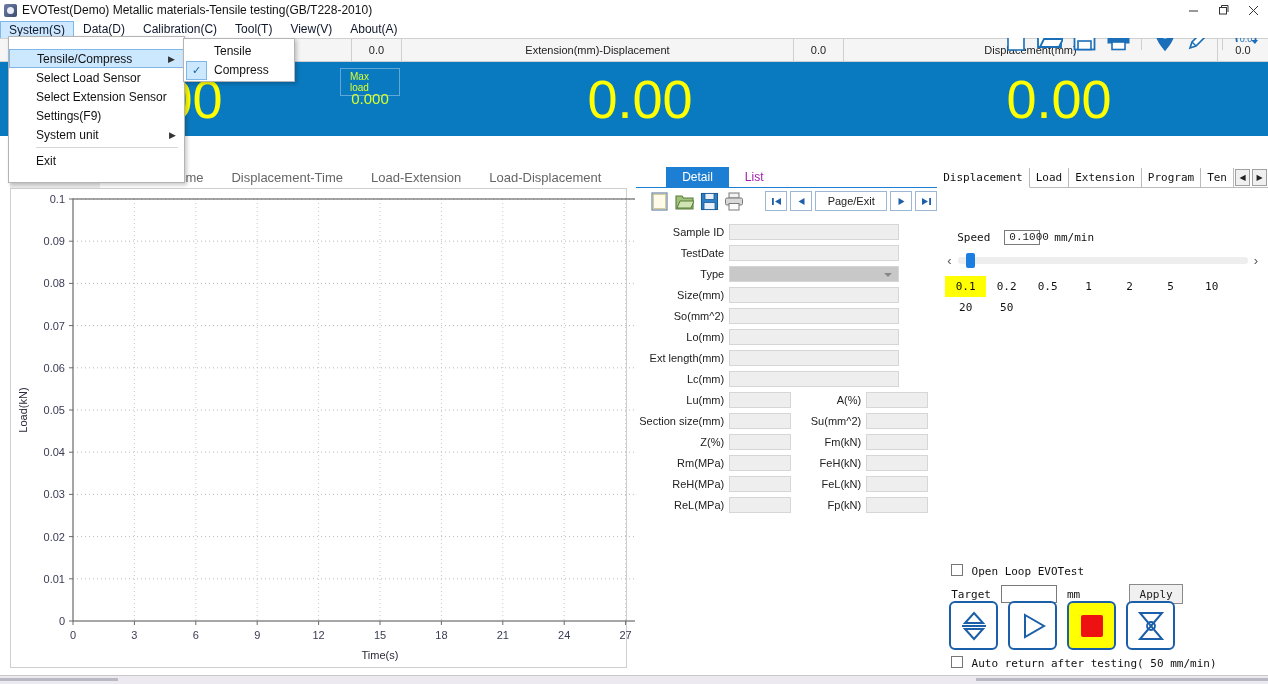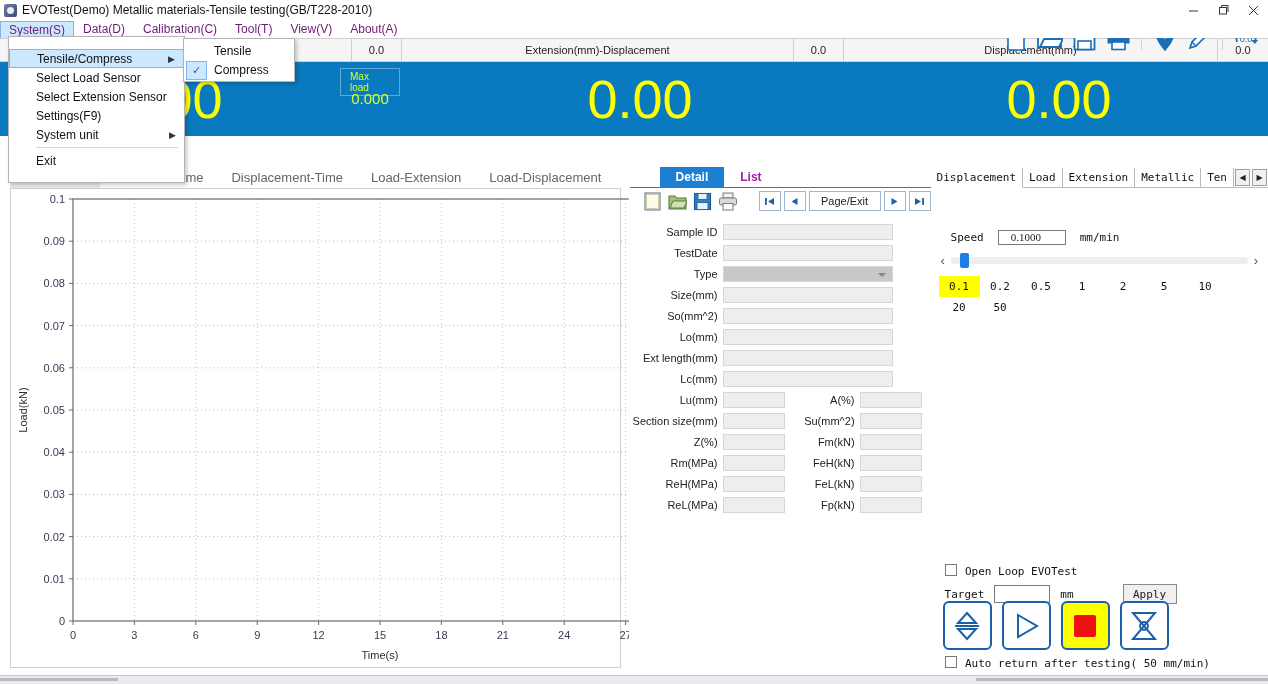--- a/index.html
+++ b/index.html
@@ -15,21 +15,21 @@
     background:linear-gradient(135deg,#6f7fa8,#3c4a6e);position:relative;flex:none;}
   #app-icon:after{content:"";position:absolute;left:3px;top:3px;width:7px;height:7px;
     border-radius:50%;background:#e9edf5;}
   #title-text{font-size:12px;color:#111;white-space:nowrap;}
   #win-btns{position:absolute;right:0;top:0;height:20px;display:flex;}
   .wbtn{width:30px;height:20px;display:flex;align-items:center;justify-content:center;
     color:#333;font-size:12px;}
   
   #menubar{height:18px;background:#fff;display:flex;align-items:center;
     border-bottom:0px;position:relative;z-index:60;}
-  .menu-top{padding:2px 9px;font-size:12px;color:#701a75;white-space:nowrap;}
+  .menu-top{padding:2px 9px;font-size:12px;color:#0f172a;white-space:nowrap;}
   .menu-top.active{background:#cde8ff;border:1px solid #7fb8e8;border-bottom:none;padding:1px 8px;}
   
   #sysmenu{position:absolute;left:8px;top:36px;width:175px;background:#fff;
     border:1px solid #b4b4b4;box-shadow:2px 2px 4px rgba(0,0,0,.22);z-index:90;padding:12px 0;}
   .mi{height:19px;display:flex;align-items:center;padding:0 6px 0 27px;
     font-size:12px;color:#111;position:relative;white-space:nowrap;}
   .mi.sel{background:#cce8ff;border:1px solid #7fb8e8;height:17px;}
   .mi .arrow{position:absolute;right:8px;font-size:9px;color:#333;}
   .mi-sep{height:1px;background:#d7d7d7;margin:3px 6px 3px 27px;}
   #submenu{position:absolute;left:183px;top:38px;width:110px;background:#fff;
@@ -63,21 +63,21 @@
   .ctab{padding:3px 14px;font-size:13px;color:#666;background:#fff;}
   .ctab.on{background:#ececec;color:#7d7d7d;border-radius:2px 2px 0 0;}
   #chartbox{position:absolute;left:10px;right:8px;top:20px;bottom:8px;
     border:1px solid #cfcfcf;background:#fff;}
   #plotsvg{position:absolute;left:0;top:0;}
   #leftslider{position:absolute;left:1px;top:508px;width:10px;height:55px;
     background:repeating-linear-gradient(0deg,#c08000 0 2px,#f0c060 2px 4px);
     border:1px solid #8a6000;border-radius:2px;}
   
   #detailpane{width:302px;position:relative;background:#fff;border-left:1px solid #ffffff;}
-  #dtabs{height:19px;display:flex;align-items:flex-end;padding-left:30px;font-weight:bold;}
+  #dtabs{height:19px;display:flex;align-items:flex-end;padding-left:30px;}
   .dtab{padding:3px 16px;font-size:12px;color:#a21caf;}
   .dtab.on{background:#1d7fd4;color:#fff;}
   #dtoolbar{height:26px;display:flex;align-items:center;gap:3px;padding-left:12px;
     border-top:1px solid #1d7fd4;}
   .dti{width:22px;height:20px;display:flex;align-items:center;justify-content:center;}
   .pgbtn{width:20px;height:18px;border:1px solid #9cb7d4;background:#fff;
     display:flex;align-items:center;justify-content:center;color:#1d5fa8;font-size:10px;}
   .pgbox{height:18px;min-width:62px;border:1px solid #9cb7d4;background:#fff;
     display:flex;align-items:center;justify-content:center;font-size:11px;color:#222;padding:0 4px;}
   .frow{display:flex;align-items:center;height:19px;margin-bottom:2px;}
@@ -92,22 +92,22 @@
   
   #ctrlpane{flex:1;position:relative;background:#fff;}
   #rtabs{height:19px;display:flex;align-items:stretch;border-bottom:1px solid #bbb;}
   .rtab{padding:2px 6px;font-size:11px;color:#111;border-right:1px solid #bbb;
     display:flex;align-items:center;white-space:nowrap;
     font-family:"DejaVu Sans Mono",monospace;}
   .rtab.on{background:#fff;border-bottom:1px solid #fff;margin-bottom:-1px;}
   .rarrow{width:13px;display:flex;align-items:center;justify-content:center;
     border:1px solid #a0a0a0;background:#f0f0f0;font-size:8px;margin:1px;}
   .mono{font-family:"DejaVu Sans Mono",monospace;font-size:11px;color:#111;}
-  .speedinput{width:68px;height:15px;border:1px solid #7a7a7a;background:#fff;
-    font-family:Liberation Serif, serif;font-size:11px;padding:0 12px;box-sizing:border-box;}
+  .speedinput{width:36px;height:15px;border:1px solid #7a7a7a;background:#fff;
+    font-family:Liberation Mono, monospace;font-size:11px;padding:0 4px;box-sizing:border-box;}
   #sliderrow{display:flex;align-items:center;gap:6px;margin:8px 10px 0 10px;}
   #strack{flex:1;height:7px;background:#eeeeee;border-radius:3px;position:relative;}
   #sthumb{position:absolute;left:3%;top:-4px;width:9px;height:15px;background:#1b7ee0;border-radius:2px;}
   .sparrow{color:#555;font-size:13px;}
   #presets{display:flex;flex-wrap:wrap;margin:8px 8px 0 8px;}
   .preset{width:41px;height:21px;display:flex;align-items:center;justify-content:center;
     font-family:"DejaVu Sans Mono",monospace;font-size:11px;color:#111;}
   .preset.on{background:#ffff00;}
   .cbx{width:10px;height:10px;border:1px solid #767676;background:#fff;display:inline-block;
     vertical-align:-1px;margin-right:5px;}
@@ -442,21 +442,21 @@
         <div class="fin half"></div>
       </div>
     </div>
   </div>
 
   <div id="ctrlpane">
     <div id="rtabs">
       <div class="rtab on">Displacement</div>
       <div class="rtab">Load</div>
       <div class="rtab">Extension</div>
-      <div class="rtab">Metallic</div>
+      <div class="rtab">Program</div>
       <div class="rtab">Ten</div>
       <div class="rarrow">◀</div>
       <div class="rarrow">▶</div>
     </div>
 
     <div style="display:flex;align-items:center;margin:42px 0 0 20px;gap:14px;">
       <div class="mono">Speed</div>
       <div class="speedinput">0.1000</div>
       <div class="mono">mm/min</div>
     </div>

